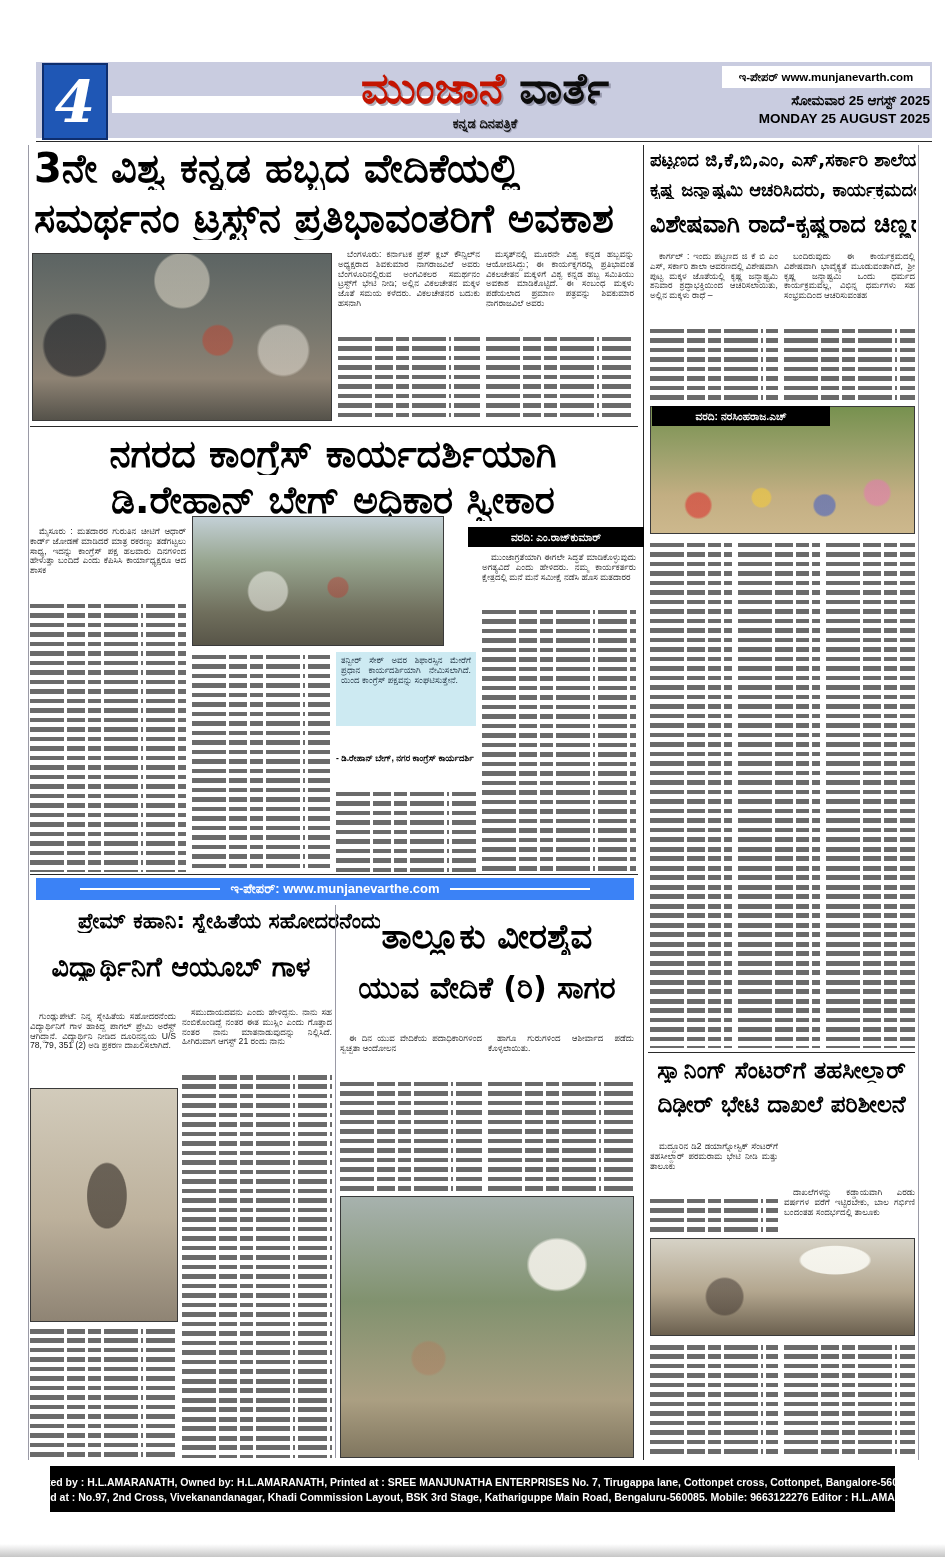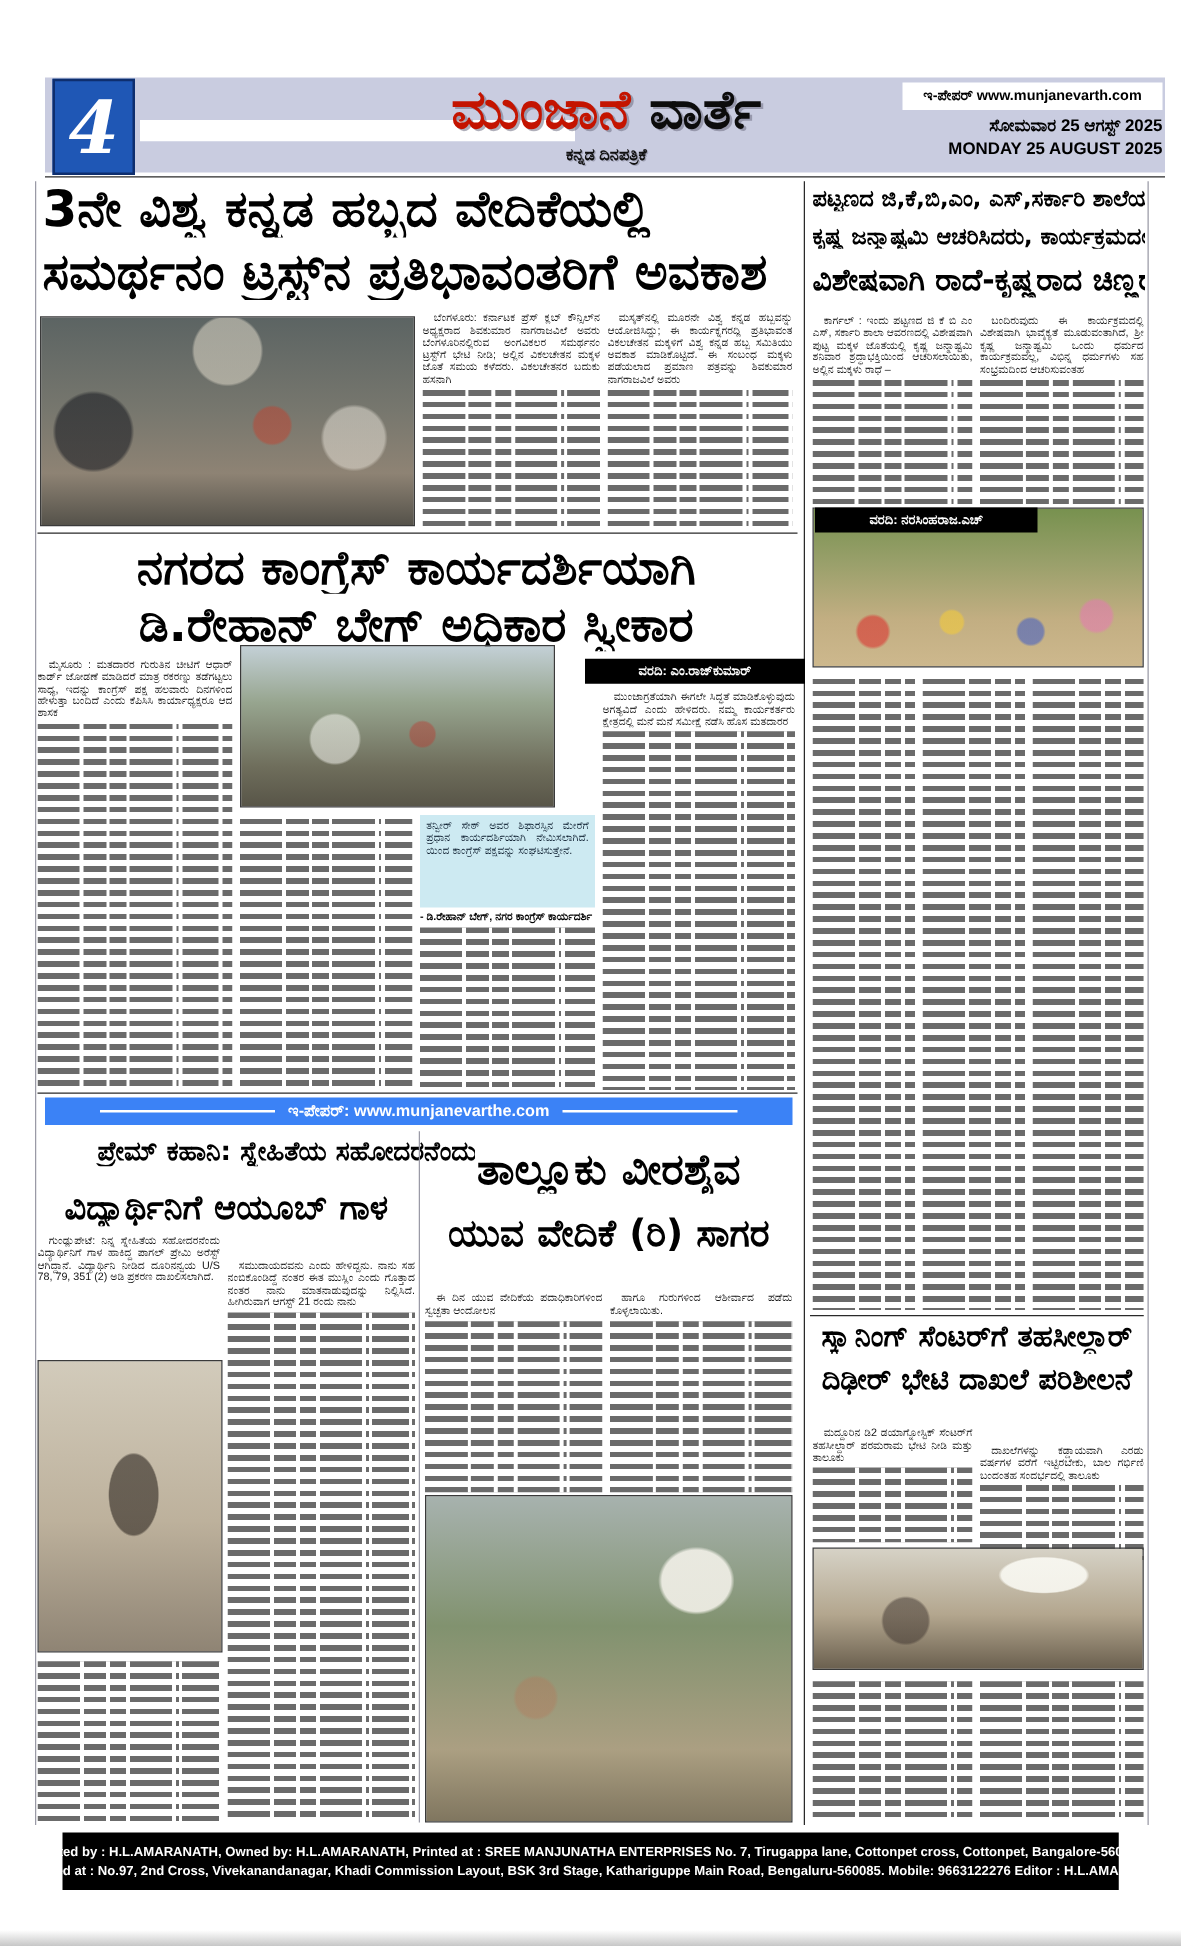--- a/index.html
+++ b/index.html
@@ -24,21 +24,21 @@
   .hdate{font-weight:bold;font-size:13.5px;color:#000;text-align:right;}
   
   .ruleh{background:#2a2a2a;height:1px;}
   .rulev{background:#2a2a2a;width:1px;}
   .rulev-light{background:#9a9aa6;width:1px;}
   
   .hl{font-family:"DejaVu Sans",sans-serif;font-weight:bold;color:#000;
       white-space:nowrap;overflow:hidden;line-height:1.08;}
   .hl.center{text-align:center;}
   
-  .col{display:flex;flex-direction:column;overflow:hidden;}
+  .col{display:flex;flex-direction:column;overflow:hidden;gap:25px;}
   .bt{font-size:8.6px;line-height:9.8px;text-align:justify;color:#141414;
       margin:0;text-indent:9px;overflow:hidden;}
   .fill{flex:1;margin-top:3px;opacity:.8;background-image:
       repeating-linear-gradient(to right, rgba(255,255,255,0) 0 34px, #ffffff 34px 37px),
       repeating-linear-gradient(to right, rgba(255,255,255,0) 0 55px, #ffffff 55px 58px),
       repeating-linear-gradient(to bottom, #474747 0 4.5px, rgba(255,255,255,0) 4.5px 9.5px);}
   
   .bylinebox{background:#000;color:#fff;display:flex;align-items:center;justify-content:center;
              font-size:10.5px;font-weight:bold;z-index:5;}
   .quotebox{background:#cdeaf2;padding:4px 5px;font-size:8.6px;line-height:9.8px;
@@ -166,21 +166,21 @@
 
   <div class="abs ruleh" style="left:30px;top:874px;width:608px;"></div>
   <div class="abs strip" style="left:36px;top:878px;width:598px;height:22px;">
     <div class="line"></div>
     <div class="txt">ಇ-ಪೇಪರ್: www.munjanevarthe.com</div>
     <div class="line"></div>
   </div>
 
   <div class="abs hl center" style="left:30px;top:910px;width:302px;font-size:21px;padding-left:48px;">ಪ್ರೇಮ್ ಕಹಾನಿ: ಸ್ನೇಹಿತೆಯ ಸಹೋದರನೆಂದು</div>
   <div class="abs hl center" style="left:30px;top:952px;width:302px;font-size:27px;">ವಿದ್ಯಾರ್ಥಿನಿಗೆ ಆಯೂಬ್ ಗಾಳ</div>
-  <div class="abs col" style="left:30px;top:988px;width:146px;height:76px;">
+  <div class="abs col" style="left:30px;top:1012px;width:146px;height:76px;">
     <p class="bt">ಗುಂಡ್ಲುಪೇಟೆ: ನಿನ್ನ ಸ್ನೇಹಿತೆಯ ಸಹೋದರನೆಂದು ವಿದ್ಯಾರ್ಥಿನಿಗೆ ಗಾಳ ಹಾಕಿದ್ದ ಪಾಗಲ್ ಪ್ರೇಮಿ ಅರೆಸ್ಟ್ ಆಗಿದ್ದಾನೆ. ವಿದ್ಯಾರ್ಥಿನಿ ನೀಡಿದ ದೂರಿನನ್ವಯ U/S 78, 79, 351 (2) ಅಡಿ ಪ್ರಕರಣ ದಾಖಲಿಸಲಾಗಿದೆ.</p>
   </div>
   <div class="abs col" style="left:182px;top:1008px;width:150px;height:450px;">
     <p class="bt">ಸಮುದಾಯದವನು ಎಂದು ಹೇಳಿದ್ದನು. ನಾನು ಸಹ ನಂಬಿಕೊಂಡಿದ್ದೆ ನಂತರ ಈತ ಮುಸ್ಲಿಂ ಎಂದು ಗೊತ್ತಾದ ನಂತರ ನಾನು ಮಾತನಾಡುವುದನ್ನು ನಿಲ್ಲಿಸಿದೆ. ಹೀಗಿರುವಾಗ ಆಗಸ್ಟ್ 21 ರಂದು ನಾನು</p>
     <div class="fill"></div>
   </div>
   <div class="abs photo photo-prem" style="left:30px;top:1088px;width:148px;height:234px;"></div>
   <div class="abs col" style="left:30px;top:1326px;width:146px;height:132px;">
     <div class="fill"></div>
   </div>
@@ -198,21 +198,21 @@
   </div>
   <div class="abs photo photo-veera" style="left:340px;top:1196px;width:294px;height:262px;"></div>
 
   <div class="abs ruleh" style="left:648px;top:1052px;width:267px;"></div>
   <div class="abs hl center" style="left:648px;top:1058px;width:267px;font-size:23px;">ಸ್ಕ್ಯಾನಿಂಗ್ ಸೆಂಟರ್‌ಗೆ ತಹಸೀಲ್ದಾರ್</div>
   <div class="abs hl center" style="left:648px;top:1092px;width:267px;font-size:23px;">ದಿಢೀರ್ ಭೇಟಿ  ದಾಖಲೆ ಪರಿಶೀಲನೆ</div>
   <div class="abs col" style="left:650px;top:1142px;width:128px;height:92px;">
     <p class="bt">ಮದ್ದೂರಿನ ಡಿ2 ಡಯಾಗ್ನೋಸ್ಟಿಕ್ ಸೆಂಟರ್‌ಗೆ ತಹಸೀಲ್ದಾರ್ ಪರಮರಾಮ ಭೇಟಿ ನೀಡಿ ಮತ್ತು ತಾಲೂಕು</p>
     <div class="fill"></div>
   </div>
-  <div class="abs col" style="left:784px;top:1156px;width:131px;height:92px;justify-content:center;">
+  <div class="abs col" style="left:784px;top:1188px;width:131px;height:92px;justify-content:center;">
     <p class="bt">ದಾಖಲೆಗಳನ್ನು ಕಡ್ಡಾಯವಾಗಿ ಎರಡು ವರ್ಷಗಳ ವರೆಗೆ ಇಟ್ಟಿರಬೇಕು, ಬಾಲ ಗರ್ಭಿಣಿ ಬಂದಂತಹ ಸಂದರ್ಭದಲ್ಲಿ ತಾಲೂಕು</p>
     <div class="fill"></div>
   </div>
   <div class="abs photo photo-scan" style="left:650px;top:1238px;width:265px;height:98px;"></div>
   <div class="abs col" style="left:650px;top:1342px;width:128px;height:116px;">
     <div class="fill"></div>
   </div>
   <div class="abs col" style="left:784px;top:1342px;width:131px;height:116px;">
     <div class="fill"></div>
   </div>

